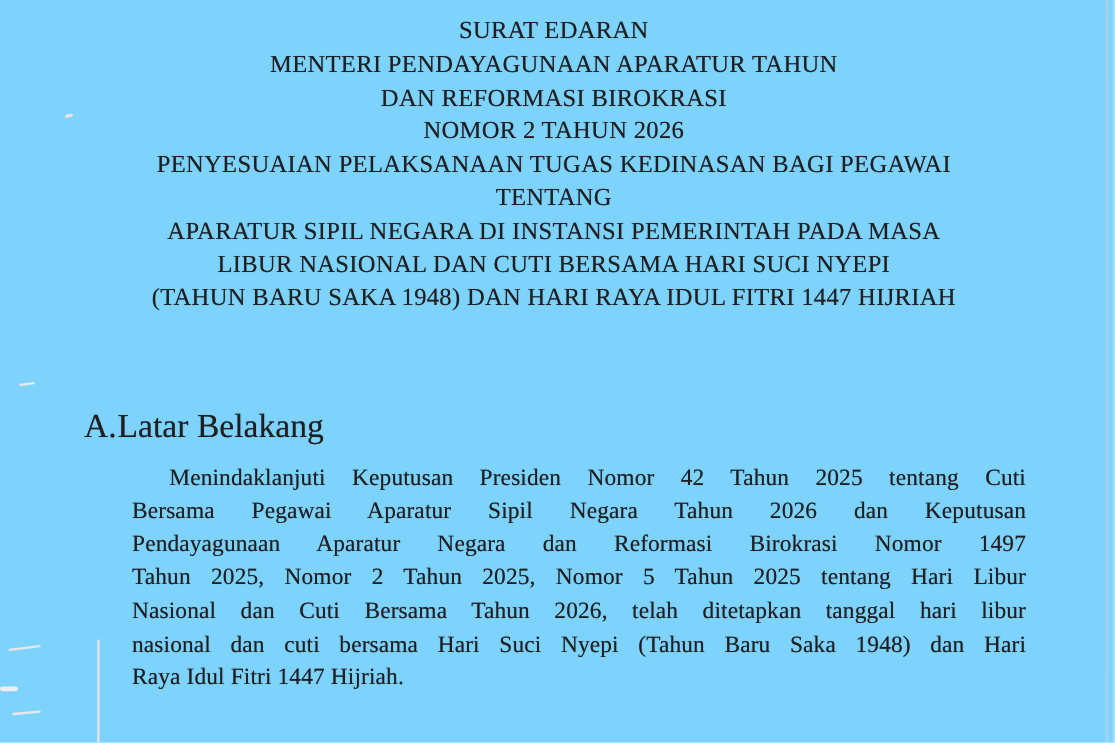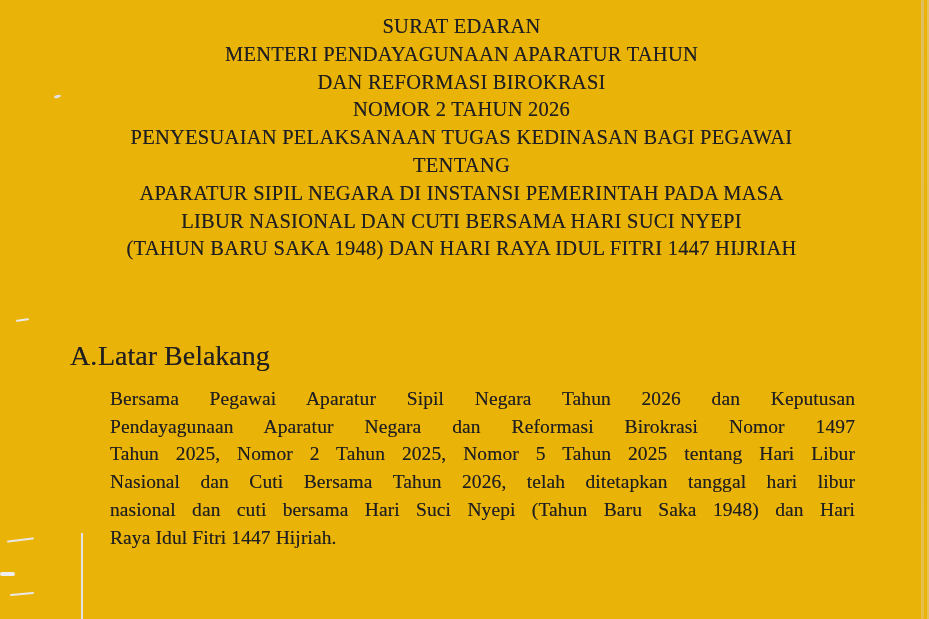--- a/index.html
+++ b/index.html
@@ -4,21 +4,21 @@
 <style>
   html, body {
     margin: 0;
     padding: 0;
     background: #ffffff;
   }
   .page {
     position: relative;
     width: 929px;
     height: 619px;
-    background: #eab308;
+    background: #7dd3fc;
     overflow: hidden;
     font-family: "Liberation Serif", "DejaVu Serif", serif;
     color: #1f1f21;
   }
   
   .ink {
     text-shadow: 0 0 0.6px rgba(25,25,28,0.55);
   }
 
   .doc-header {
@@ -110,20 +110,21 @@
     <div>APARATUR SIPIL NEGARA DI INSTANSI PEMERINTAH PADA MASA</div>
     <div>LIBUR NASIONAL DAN CUTI BERSAMA HARI SUCI NYEPI</div>
     <div>(TAHUN BARU SAKA 1948) DAN HARI RAYA IDUL FITRI 1447 HIJRIAH</div>
   </div>
 
   <div class="section-heading ink">
     <span class="sec-label">A.</span><span>Latar Belakang</span>
   </div>
 
   <div class="paragraph ink">
+    <div class="jline indent">Menindaklanjuti Keputusan Presiden Nomor 42 Tahun 2025 tentang Cuti</div>
     <div class="jline">Bersama Pegawai Aparatur Sipil Negara Tahun 2026 dan Keputusan</div>
     <div class="jline">Pendayagunaan Aparatur Negara dan Reformasi Birokrasi Nomor 1497</div>
     <div class="jline">Tahun 2025, Nomor 2 Tahun 2025, Nomor 5 Tahun 2025 tentang Hari Libur</div>
     <div class="jline">Nasional dan Cuti Bersama Tahun 2026, telah ditetapkan tanggal hari libur</div>
     <div class="jline">nasional dan cuti bersama Hari Suci Nyepi (Tahun Baru Saka 1948) dan Hari</div>
     <div class="jline last">Raya Idul Fitri 1447 Hijriah.</div>
   </div>
 
   <div class="artifact edge-band-right"></div>
   <div class="artifact edge-band-right2"></div>

